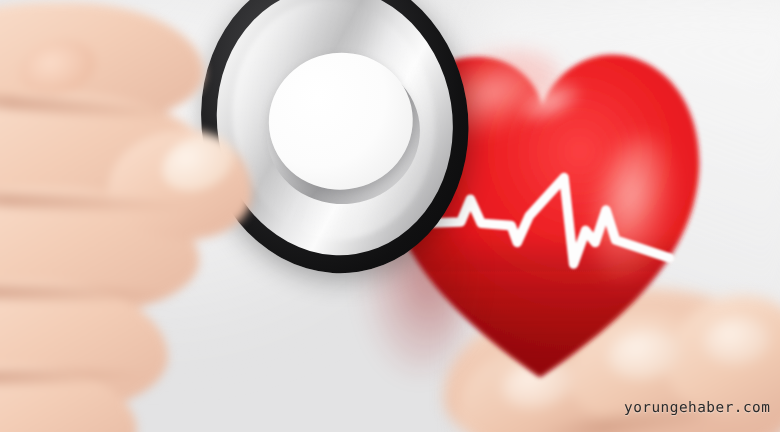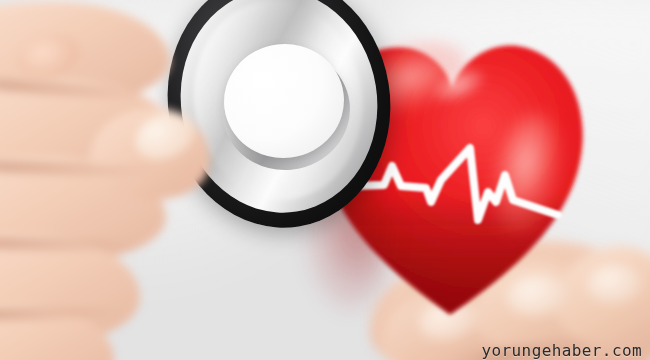--- a/index.html
+++ b/index.html
@@ -223,23 +223,23 @@
   #hand-upper .fingernail {
     position: absolute; left: 214px; top: 128px; width: 62px; height: 44px;
     background: radial-gradient(ellipse at 38% 32%, #fdf3ea 0%, #f6ddcb 68%, #ead0bb 100%);
     border-radius: 50%;
     transform: rotate(-22deg);
   }
 
   
   #watermark {
     right: 8px;
-    bottom: 0;
+    bottom: 14px;
     font-family: "DejaVu Sans Mono", "Liberation Mono", monospace;
-    font-size: 16px;
+    font-size: 12px;
     letter-spacing: 0.4px;
     color: #2a2a2a;
     white-space: nowrap;
     text-shadow: 0 1px 1px rgba(255,255,255,0.45);
   }
 </style>
 </head>
 <body>
 
 <div id="stage" style="background-color: rgb(238, 238, 238);">

